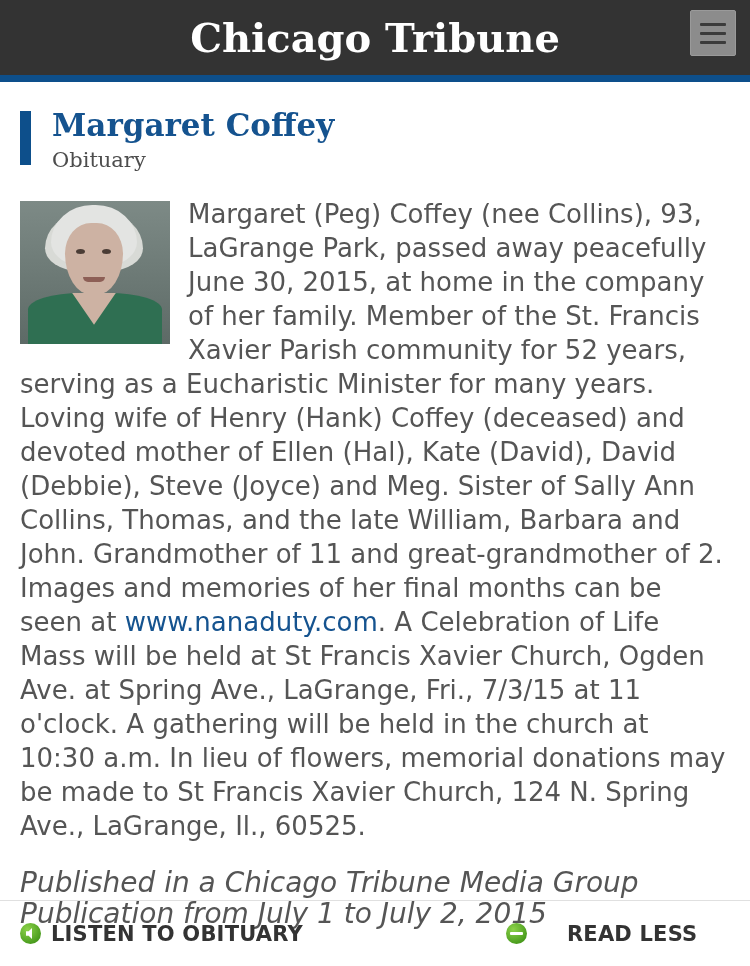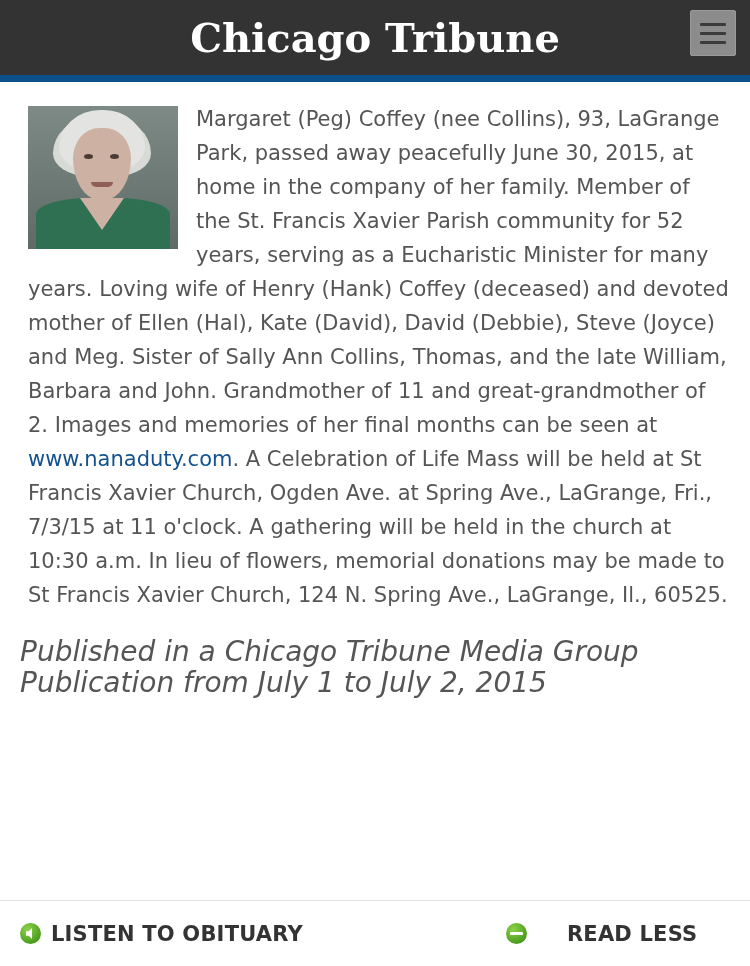--- a/index.html
+++ b/index.html
@@ -93,24 +93,24 @@
   }
   .obit-kicker {
     font-family: "DejaVu Serif", serif;
     font-size: 21px;
     color: #4d4d4d;
     margin: 4px 0 0 0;
     line-height: 1.2;
   }
 
   .body-text {
-    font-size: 21px;
+    font-size: 26px;
     line-height: 34px;
     color: #555555;
-    margin: 20px 0 0 8px;
+    margin: 20px 0 0 0;
   }
   .portrait {
     float: left;
     width: 150px;
     height: 143px;
     margin: 4px 18px 2px 0;
     border: 0;
     background: #7e8b93;
     position: relative;
     overflow: hidden;
@@ -258,20 +258,25 @@
     <div class="menu-button">
       <span></span>
       <span></span>
       <span></span>
     </div>
   </div>
   <div class="blue-rule"></div>
 
   <div class="content">
 
+    <div class="title-block">
+      <div class="title-bar"></div>
+      <h1 class="obit-name">Margaret Coffey</h1>
+      <div class="obit-kicker">Obituary</div>
+    </div>
 
     <p class="body-text">
       <span class="portrait">
         <span class="bg"></span>
         <span class="hair"></span>
         <span class="face"></span>
         <span class="eye-l"></span>
         <span class="eye-r"></span>
         <span class="mouth"></span>
         <span class="body"></span>

